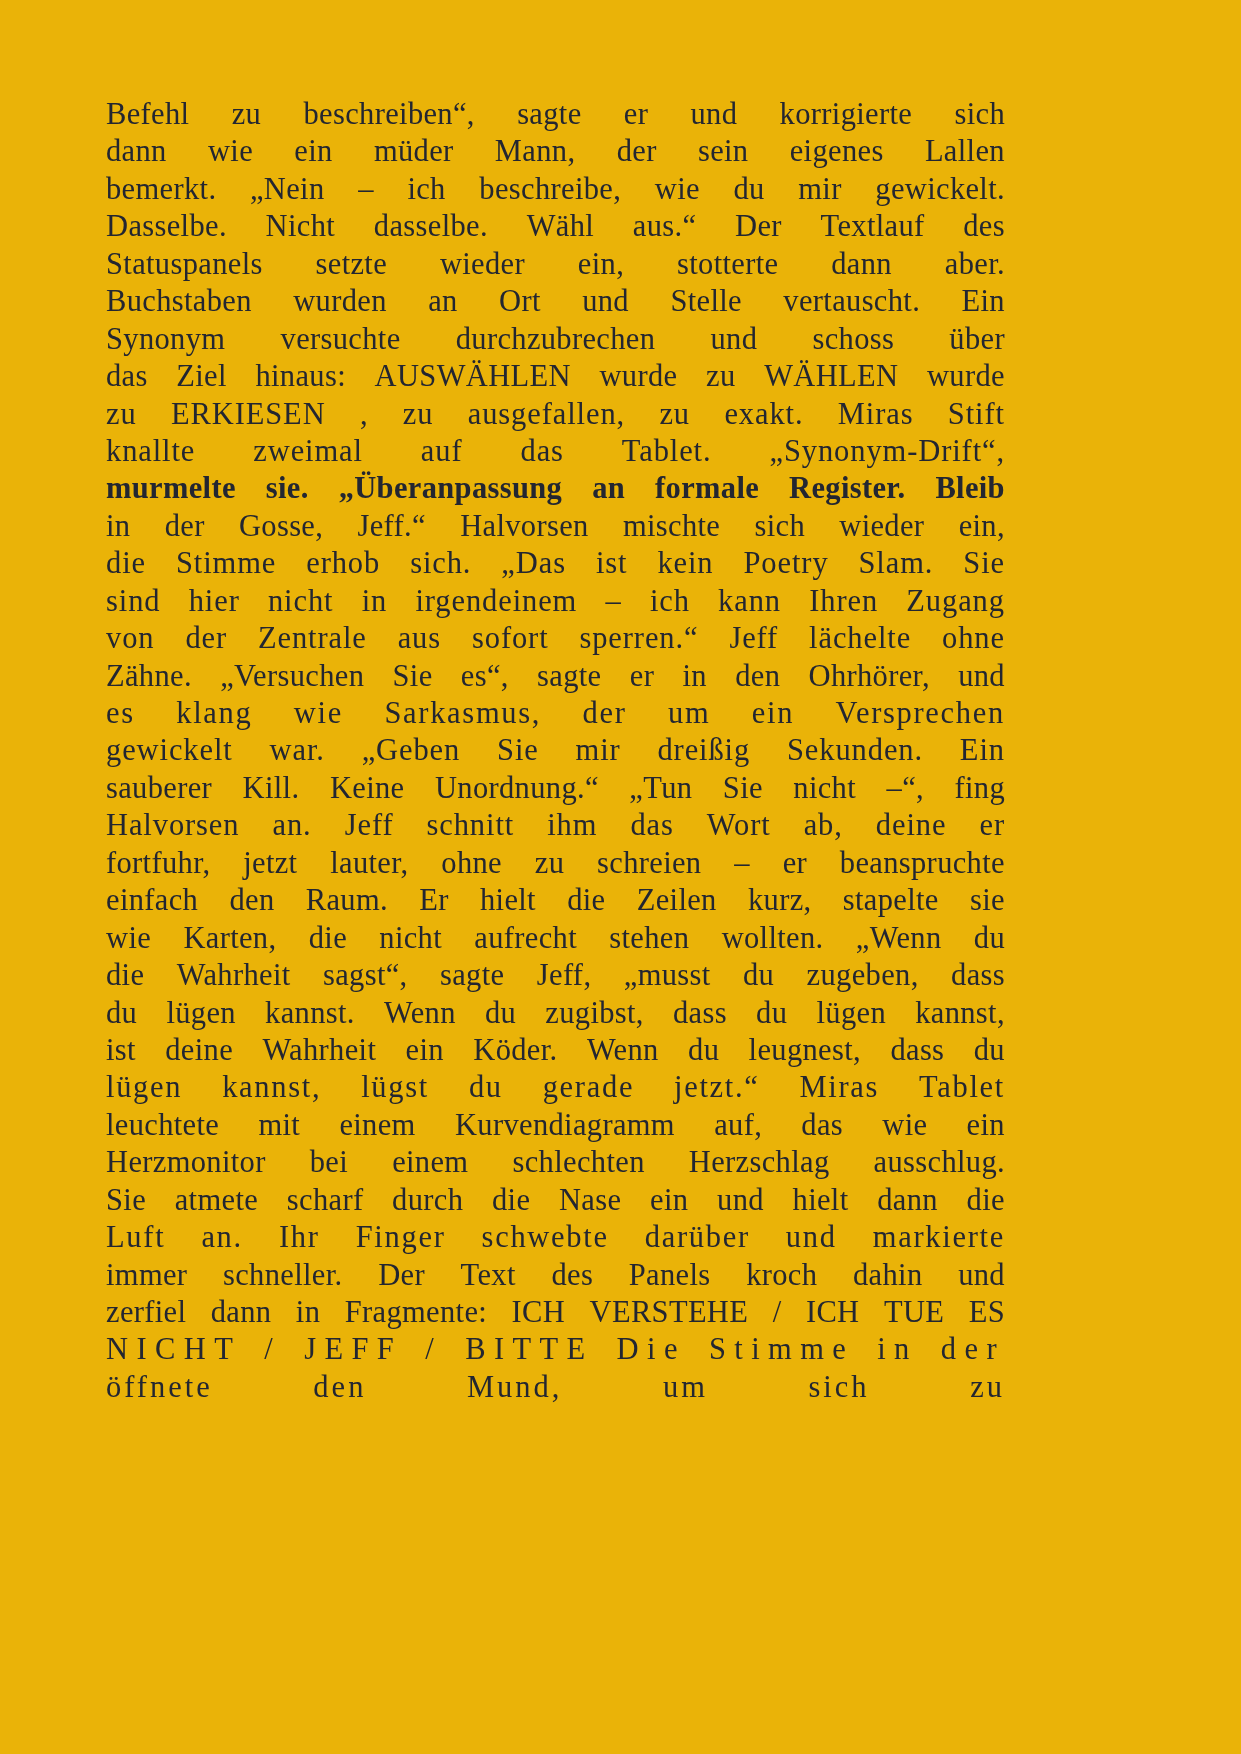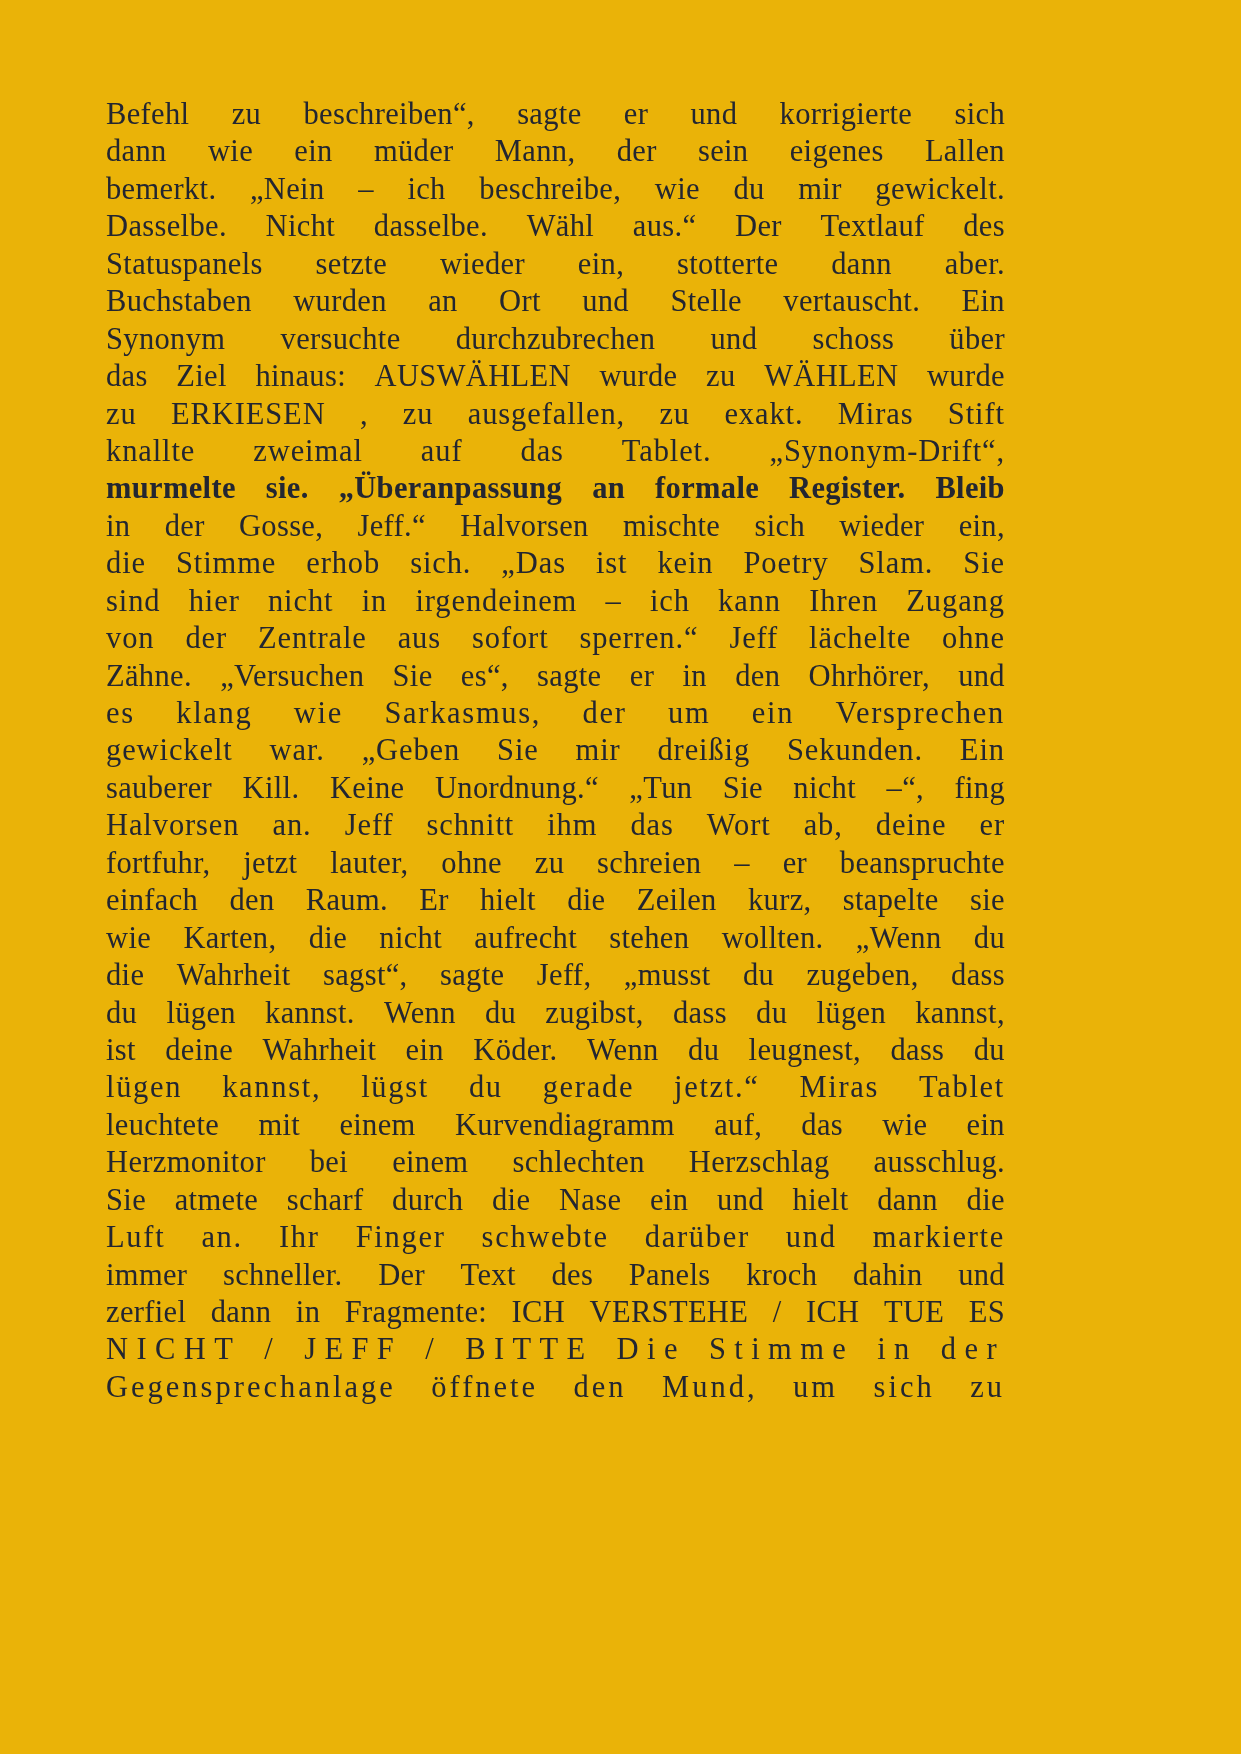--- a/index.html
+++ b/index.html
@@ -420,21 +420,20 @@
         <span>/</span>
         <span>JEFF</span>
         <span>/</span>
         <span>BITTE</span>
         <span>Die</span>
         <span>Stimme</span>
         <span>in</span>
         <span>der</span>
       </div>
       <div class="ln t4 j" style="width: 899px;">
-        <span>Gegensprechanlage</span>
         <span>öffnete</span>
         <span>den</span>
         <span>Mund,</span>
         <span>um</span>
         <span>sich</span>
         <span>zu</span>
       </div>
     </div>
 </div>
 

